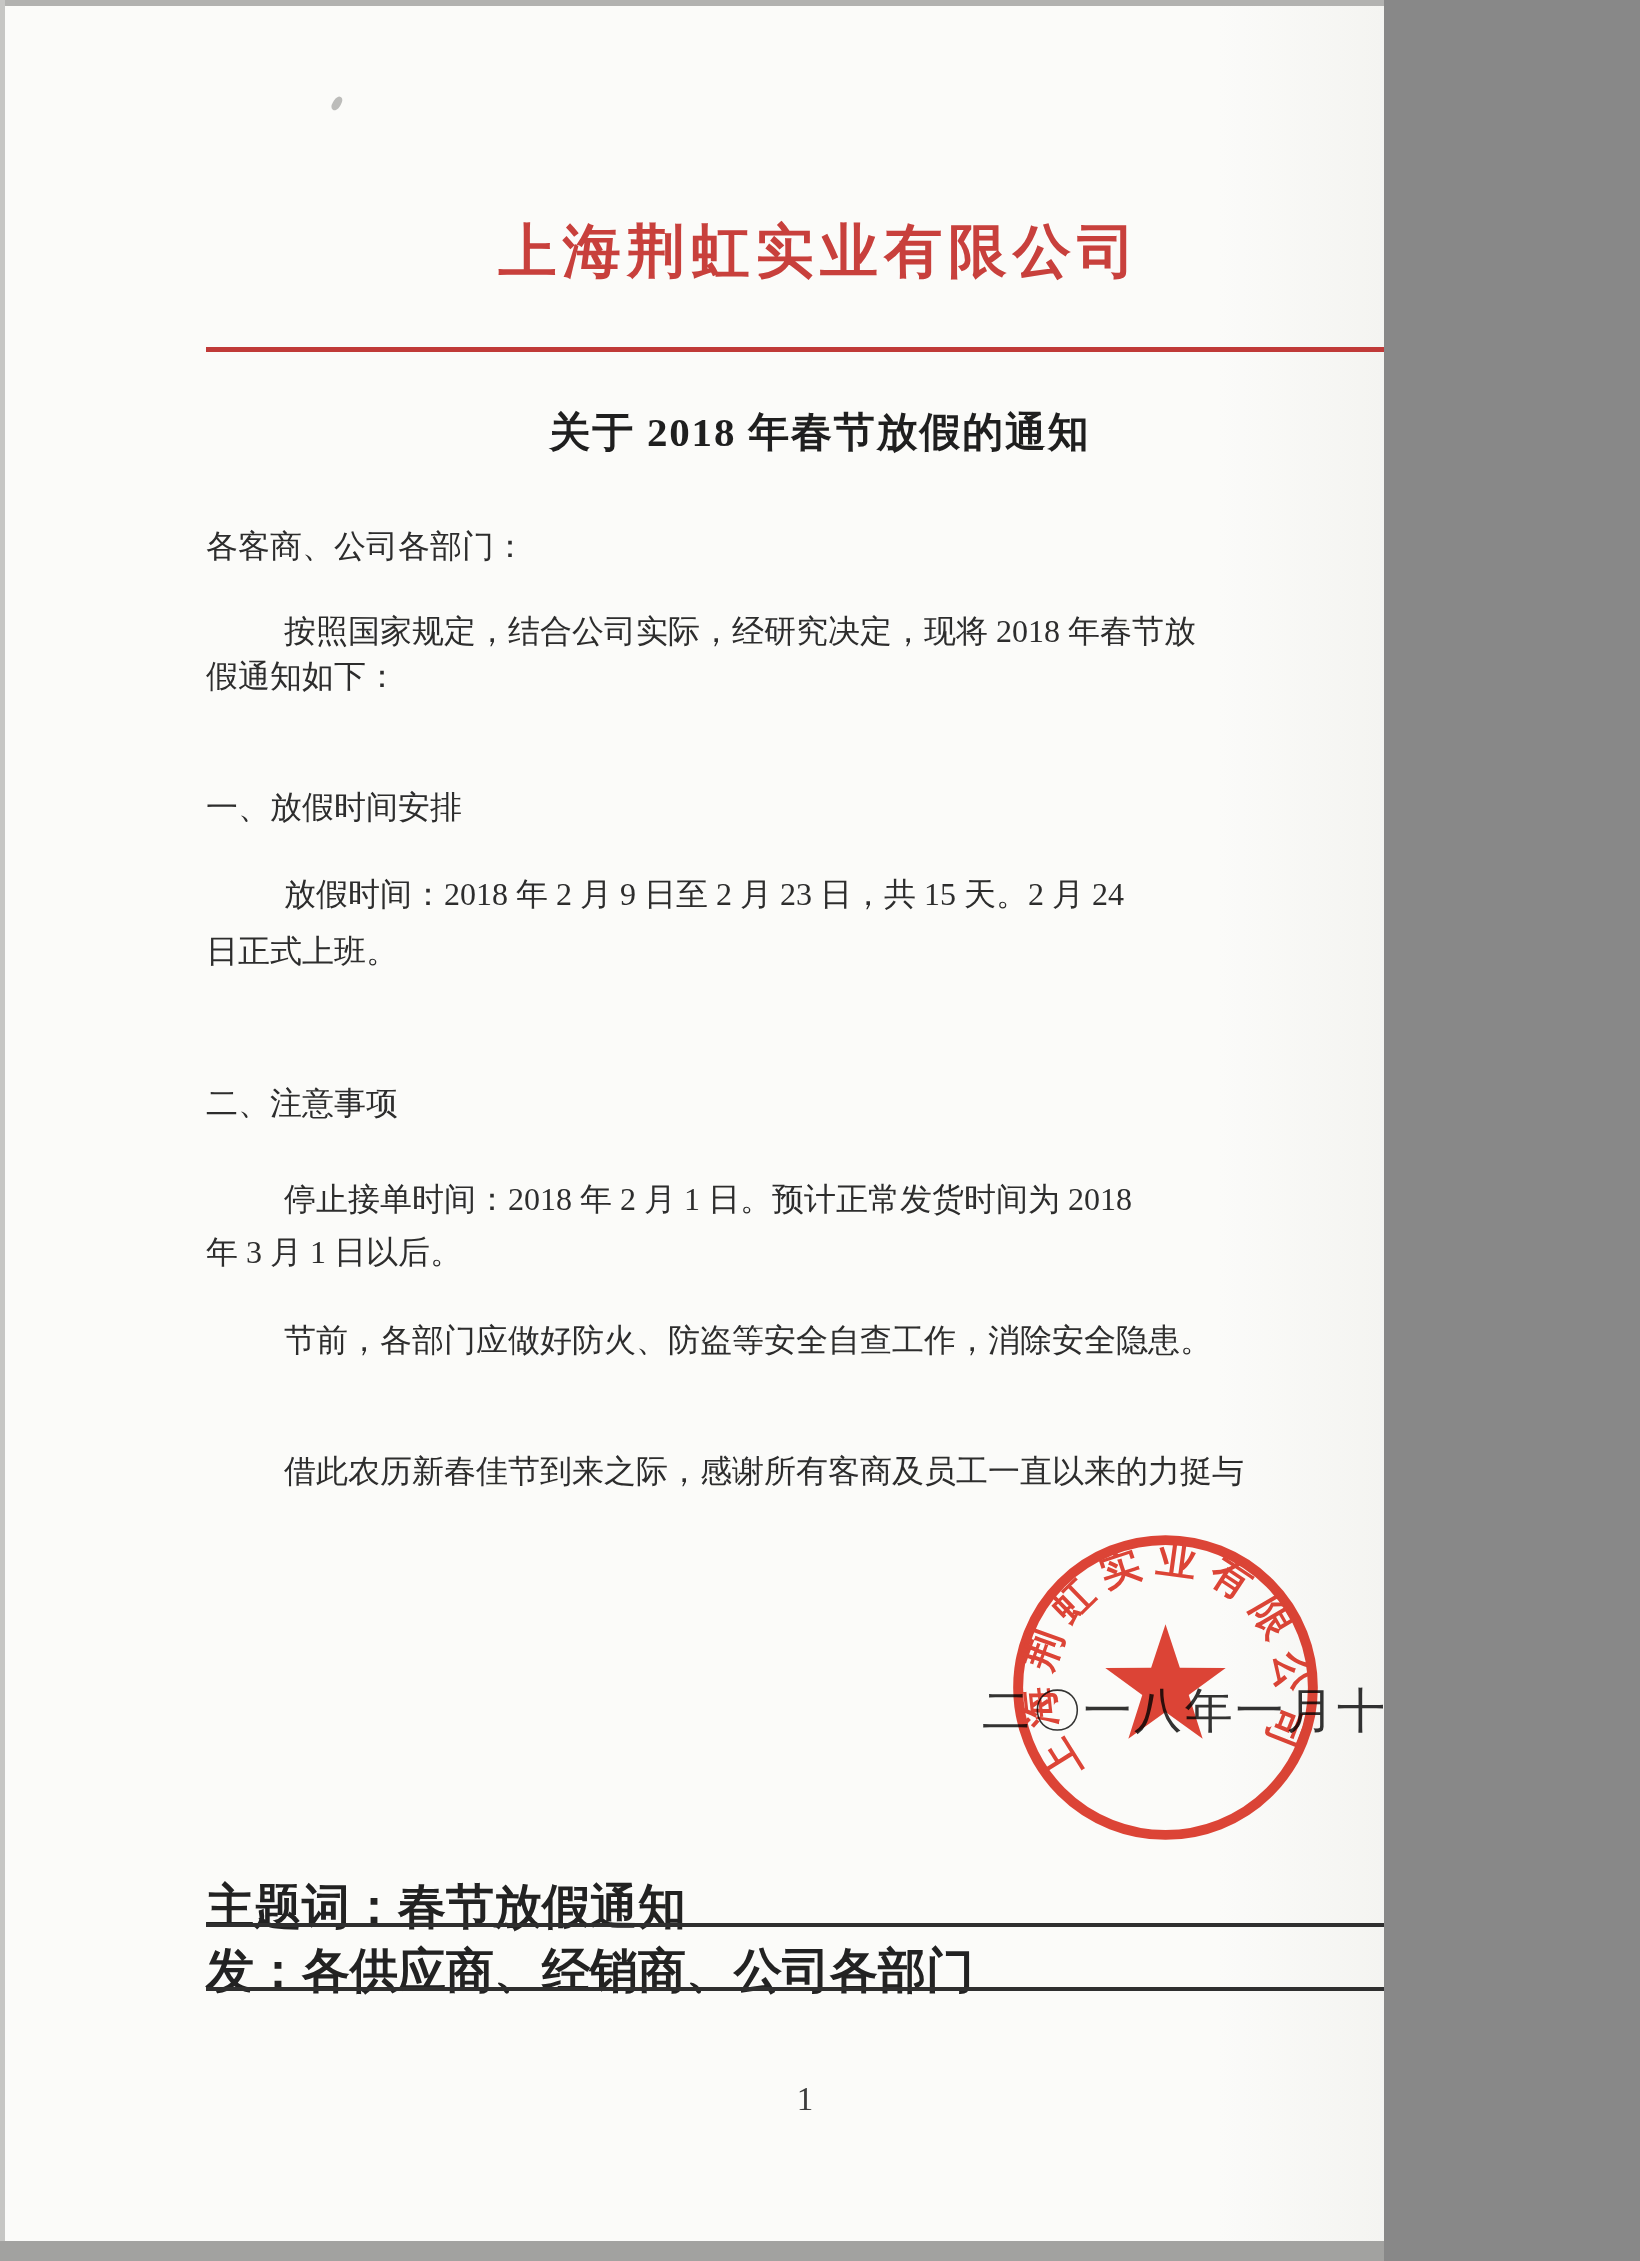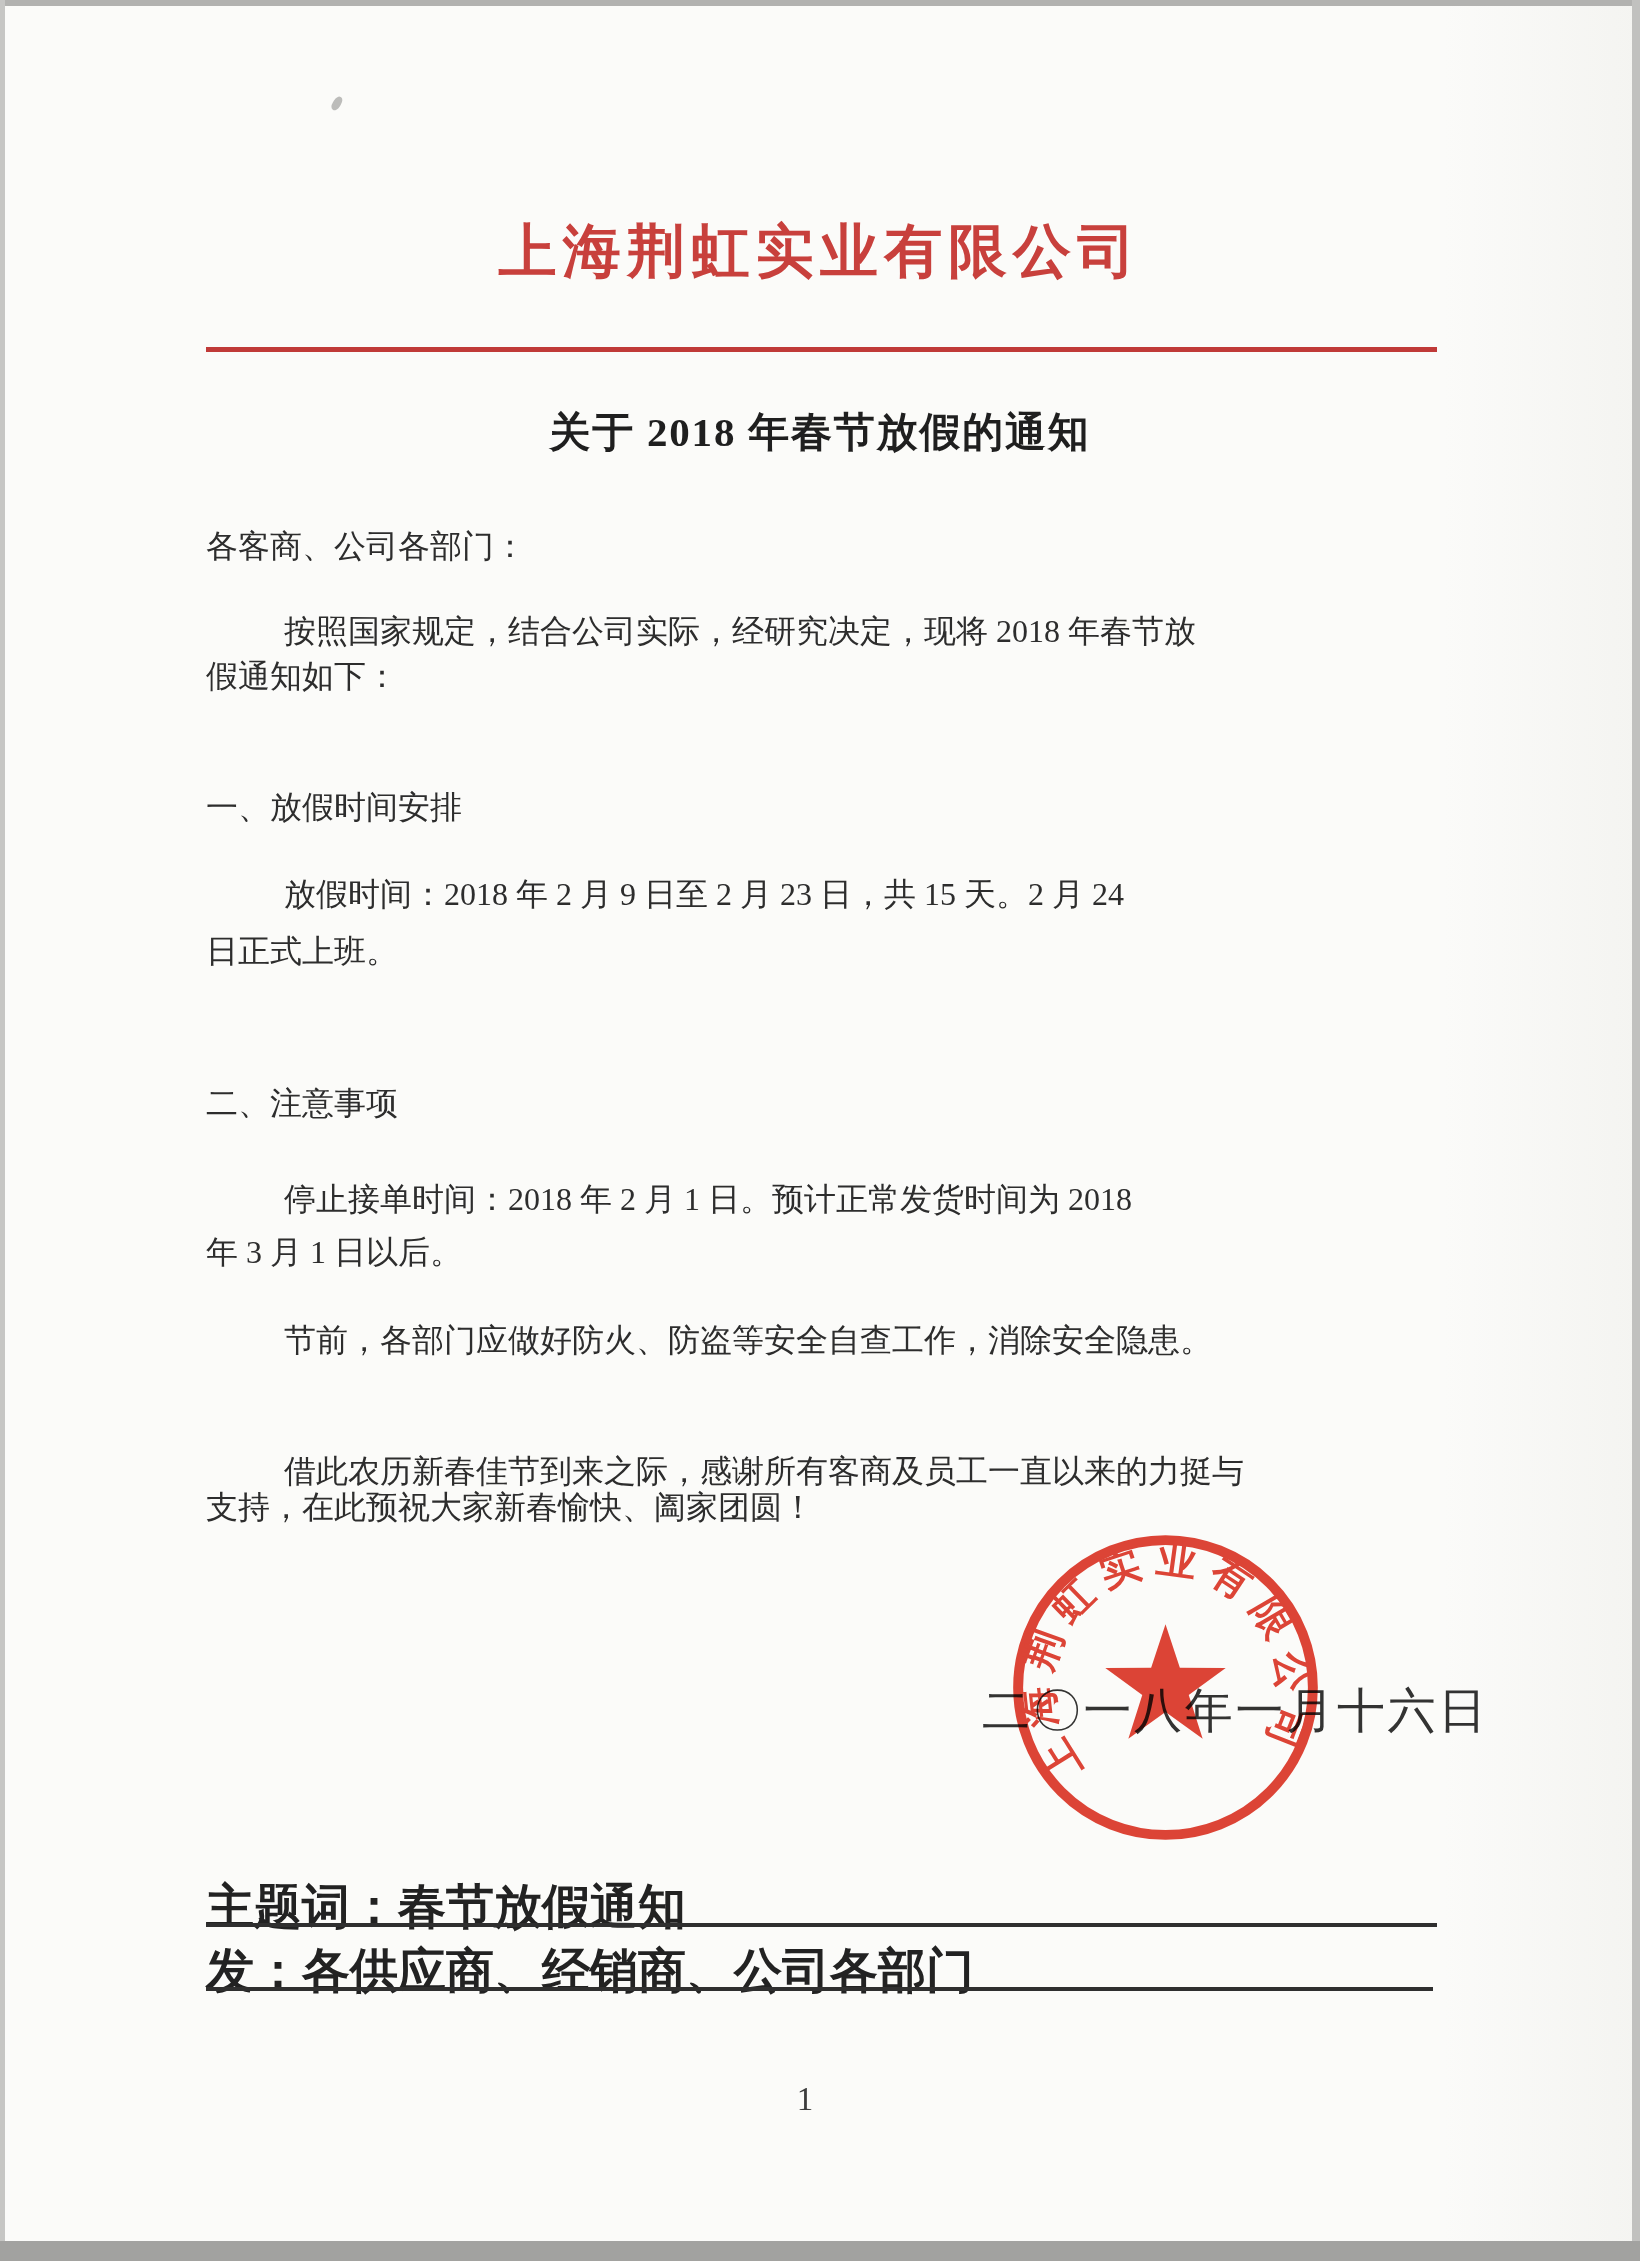--- a/index.html
+++ b/index.html
@@ -1,18 +1,18 @@
 <!DOCTYPE html>
 <html style="font-size:14.5px"><head>
 <meta charset="utf-8">
 <style>
   html,body{margin:0;padding:0;background:#888;}
   .page{
     position:relative;
-    width:1640px;height:2262px;
+    width:1384px;height:2262px;
     background:linear-gradient(90deg,#fbfbf9 0%,#fbfbf9 88%,#f4f4f1 100%);
     overflow:hidden;
     font-family:"Liberation Serif","DejaVu Serif",serif;
     color:#2d2d2d;
   }
   
   .edge{position:absolute;}
   .edge-top{left:0;top:0;width:1640px;height:6.3px;background:#b2b2b0;}
   .edge-left{left:0;top:0;width:4.5px;height:2262px;background:#c6c6c4;}
   .edge-right{left:1632px;top:0;width:8.1px;height:2262px;background:#c1c1bf;}
@@ -87,21 +87,20 @@
   <div class="line" style="top:791px">一、放假时间安排</div>
   <div class="line indent" style="top:858px">放假时间：2018 年 2 月 9 日至 2 月 23 日，共 15 天。2 月 24</div>
   <div class="line" style="top:935px">日正式上班。</div>
 
   <div class="line" style="top:1087px">二、注意事项</div>
   <div class="line indent" style="top:1163px">停止接单时间：2018 年 2 月 1 日。预计正常发货时间为 2018</div>
   <div class="line" style="top:1236px">年 3 月 1 日以后。</div>
   <div class="line indent" style="top:1304px">节前，各部门应做好防火、防盗等安全自查工作，消除安全隐患。</div>
 
   <div class="line indent" style="top:1435px">借此农历新春佳节到来之际，感谢所有客商及员工一直以来的力挺与</div>
-  <div class="line" style="top:1491px">支持，在此预祝大家新春愉快、阖家团圆！</div>
 
   <div class="date-line">二〇一八年一月十六日</div>
 
   <svg class="seal" viewBox="0 0 344 344" xmlns="http://www.w3.org/2000/svg">
     <circle cx="172" cy="172" r="163" fill="none" stroke="#de3526" stroke-width="11"></circle>
     <polygon fill="#de3526" points="172,102 187.9,150.2 238.6,150.4 197.7,180.3 213.1,228.6 172,199 130.9,228.6 146.3,180.3 105.4,150.4 156.1,150.2"></polygon>
     <defs>
       <path id="sealArc" d="M 82.9 261.1 A 126 126 0 1 1 261.1 261.1" fill="none"></path>
     </defs>
     <text font-size="44" font-weight="bold" fill="#de3526" letter-spacing="13" font-family="Liberation Serif, DejaVu Serif, serif">

